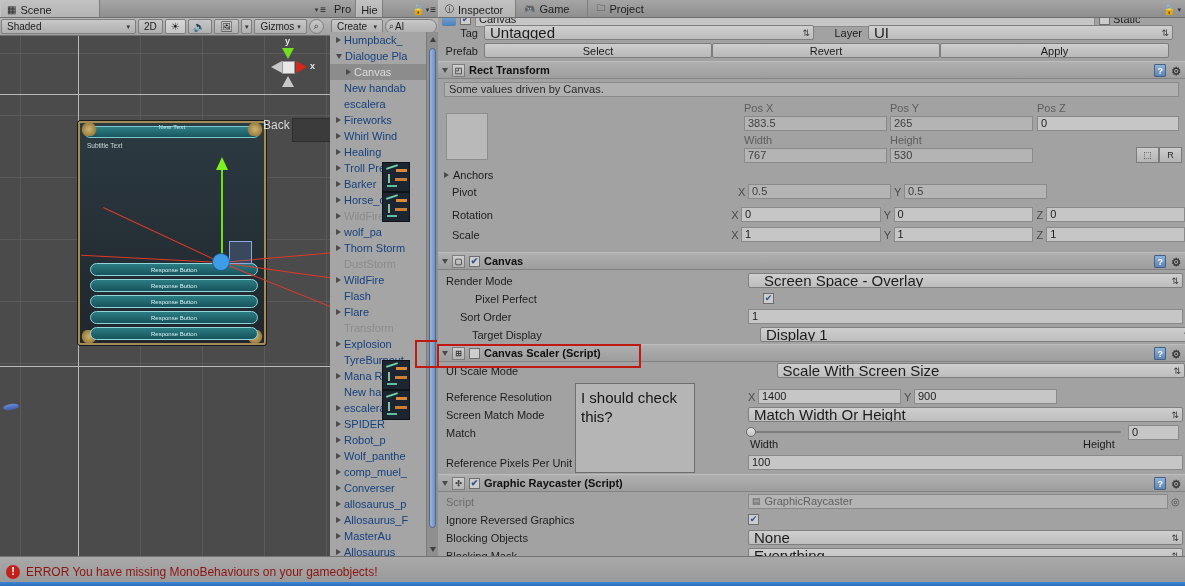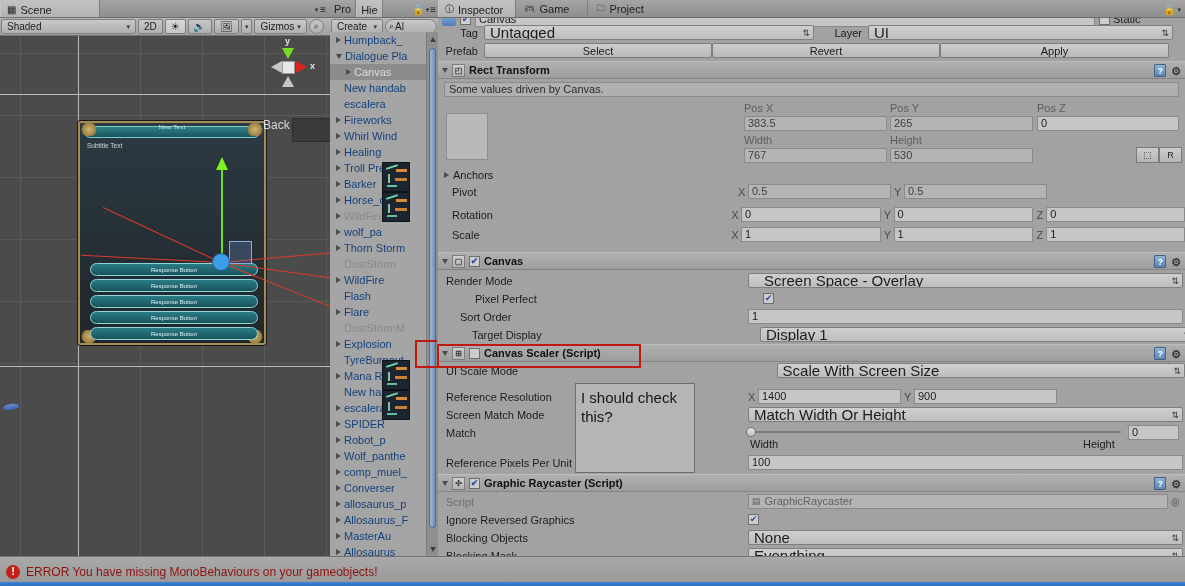--- a/index.html
+++ b/index.html
@@ -598,21 +598,21 @@
         <div class="hier-row">
           <span class="arrow-spacer"></span>
           <span>Flash</span>
         </div>
         <div class="hier-row">
           <span class="arrow-right"></span>
           <span>Flare</span>
         </div>
         <div class="hier-row disabled">
           <span class="arrow-spacer"></span>
-          <span>DustStormM</span>
+          <span>Transform</span>
         </div>
         <div class="hier-row">
           <span class="arrow-right"></span>
           <span>Explosion</span>
         </div>
         <div class="hier-row">
           <span class="arrow-spacer"></span>
           <span>TyreBurnout</span>
         </div>
         <div class="hier-row">

